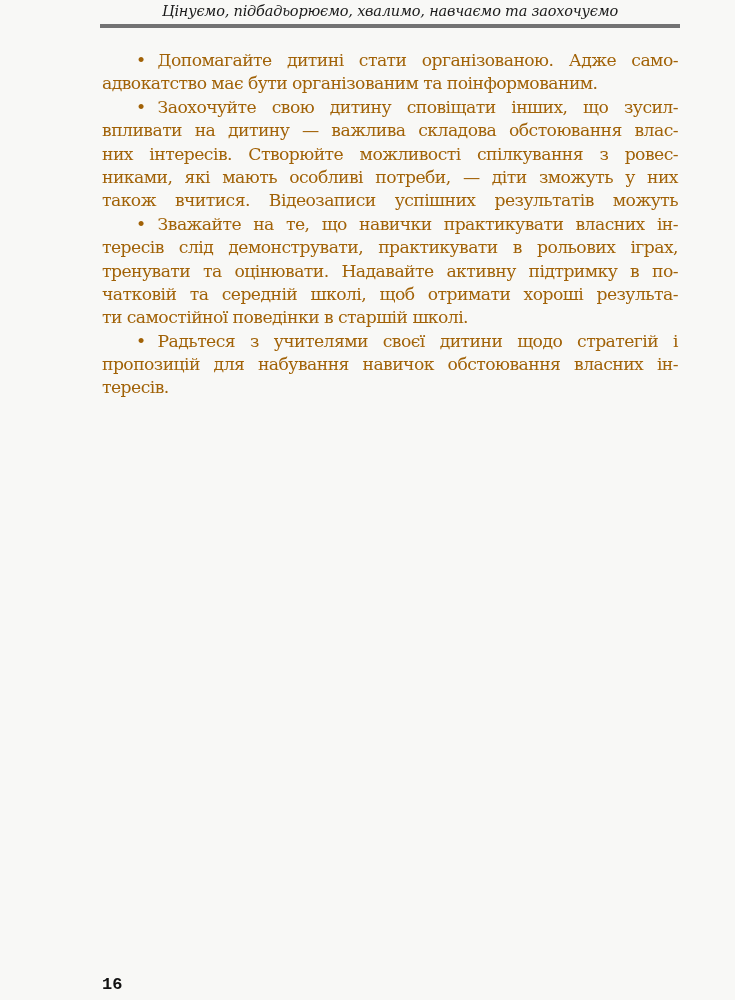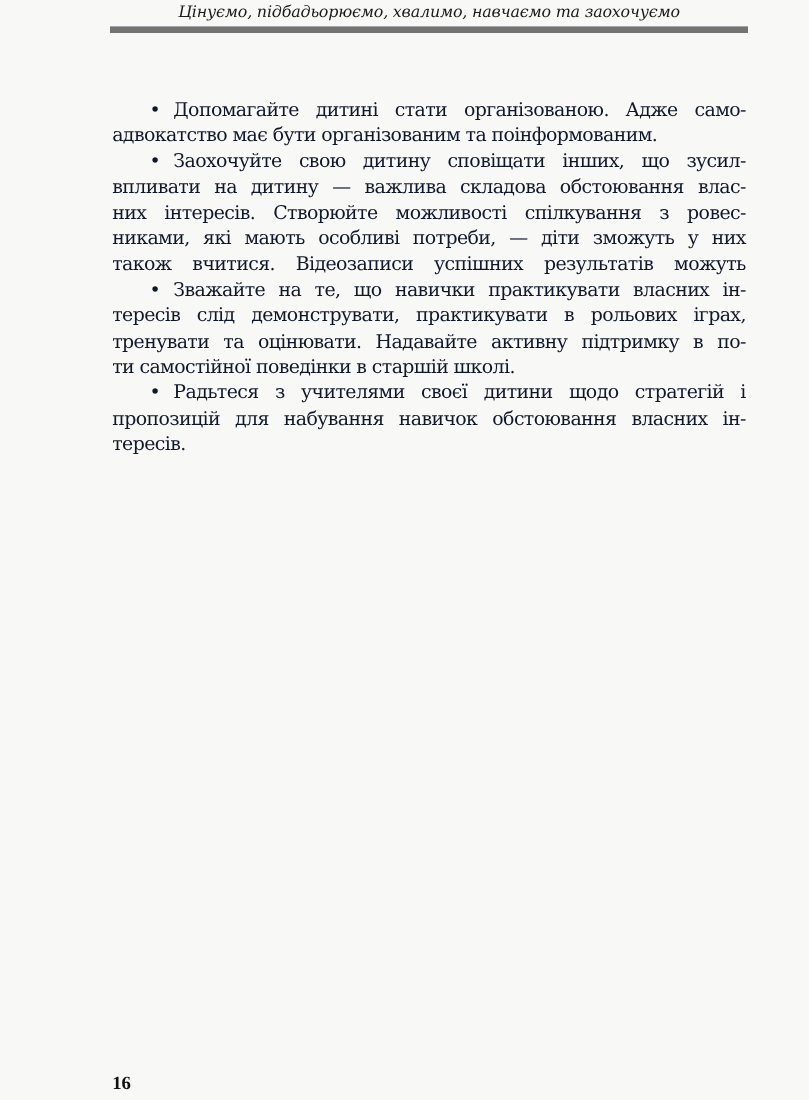--- a/index.html
+++ b/index.html
@@ -1,23 +1,23 @@
 <!DOCTYPE html>
 <html><head>
   <meta charset="utf-8">
   <style>
     html, body { margin:0; padding:0; }
     body { width:735px; height:1000px; background:#f8f8f6; position:relative; overflow:hidden; }
-    .header { position:absolute; left:100px; top:0; width:580px; height:24px; border-bottom:6px solid #737373; }
+    .header { position:absolute; left:100px; top:0; width:580px; height:24px; border-bottom:4px solid #737373; }
     .header-text { position:absolute; right:0; top:3px; width:580px; text-align:center; font-family:"DejaVu Serif", serif; font-style:italic; font-size:14.5px; color:#1a1a1a; letter-spacing:-0.2px; }
-    .body-text { position:absolute; left:102px; top:49px; width:576px; font-family:"DejaVu Serif", serif; font-size:17.2px; line-height:23.4px; color:#0f172a; letter-spacing:-0.55px; text-align:justify;margin-top:40px; }
+    .body-text { position:absolute; left:102px; top:49px; width:576px; font-family:"DejaVu Serif", serif; font-size:17.2px; line-height:23.4px; color:#a16207; letter-spacing:-0.55px; text-align:justify; }
     .line { display:block; white-space:nowrap; text-align:justify; text-align-last:justify; height:23.4px; }
     .line.last { text-align-last:left; }
     .bullet-line { padding-left:34px; }
-    .page-number { position:absolute; left:102px; top:975px; font-family:Liberation Serif, serif; font-weight:bold; font-size:17px; color:#111; }
+    .page-number { position:absolute; left:102px; top:975px; font-family:Liberation Mono, monospace; font-weight:bold; font-size:17px; color:#111; }
   </style>
 </head>
 <body>
 
 <div class="header">
   <div class="header-text">Цінуємо, підбадьорюємо, хвалимо, навчаємо та заохочуємо</div>
 </div>
 
 <div class="body-text" id="body">
     <div>
@@ -28,20 +28,21 @@
       <span class="line bullet-line"><span style="margin-right: 12px;">•</span><span>Заохочуйте свою дитину сповіщати інших, що зусил-</span></span>
       <span class="line"><span>впливати на дитину — важлива складова обстоювання влас-</span></span>
       <span class="line"><span>них інтересів. Створюйте можливості спілкування з ровес-</span></span>
       <span class="line"><span>никами, які мають особливі потреби, — діти зможуть у них</span></span>
       <span class="line"><span>також вчитися. Відеозаписи успішних результатів можуть</span></span>
     </div>
     <div>
       <span class="line bullet-line"><span style="margin-right: 12px;">•</span><span>Зважайте на те, що навички практикувати власних ін-</span></span>
       <span class="line"><span>тересів слід демонструвати, практикувати в рольових іграх,</span></span>
       <span class="line"><span>тренувати та оцінювати. Надавайте активну підтримку в по-</span></span>
+      <span class="line"><span>чатковій та середній школі, щоб отримати хороші результа-</span></span>
       <span class="line last"><span>ти самостійної поведінки в старшій школі.</span></span>
     </div>
     <div>
       <span class="line bullet-line"><span style="margin-right: 12px;">•</span><span>Радьтеся з учителями своєї дитини щодо стратегій і</span></span>
       <span class="line"><span>пропозицій для набування навичок обстоювання власних ін-</span></span>
       <span class="line last"><span>тересів.</span></span>
     </div>
   </div>
 
 <div class="page-number">16</div>

